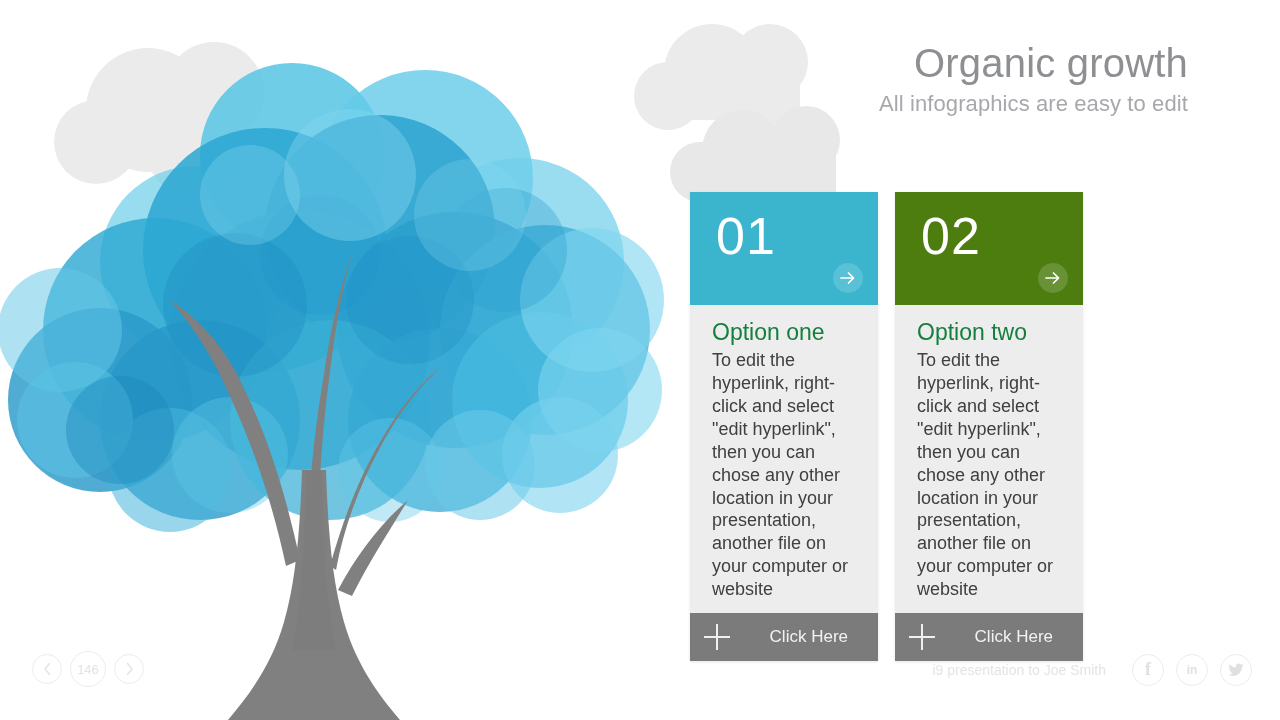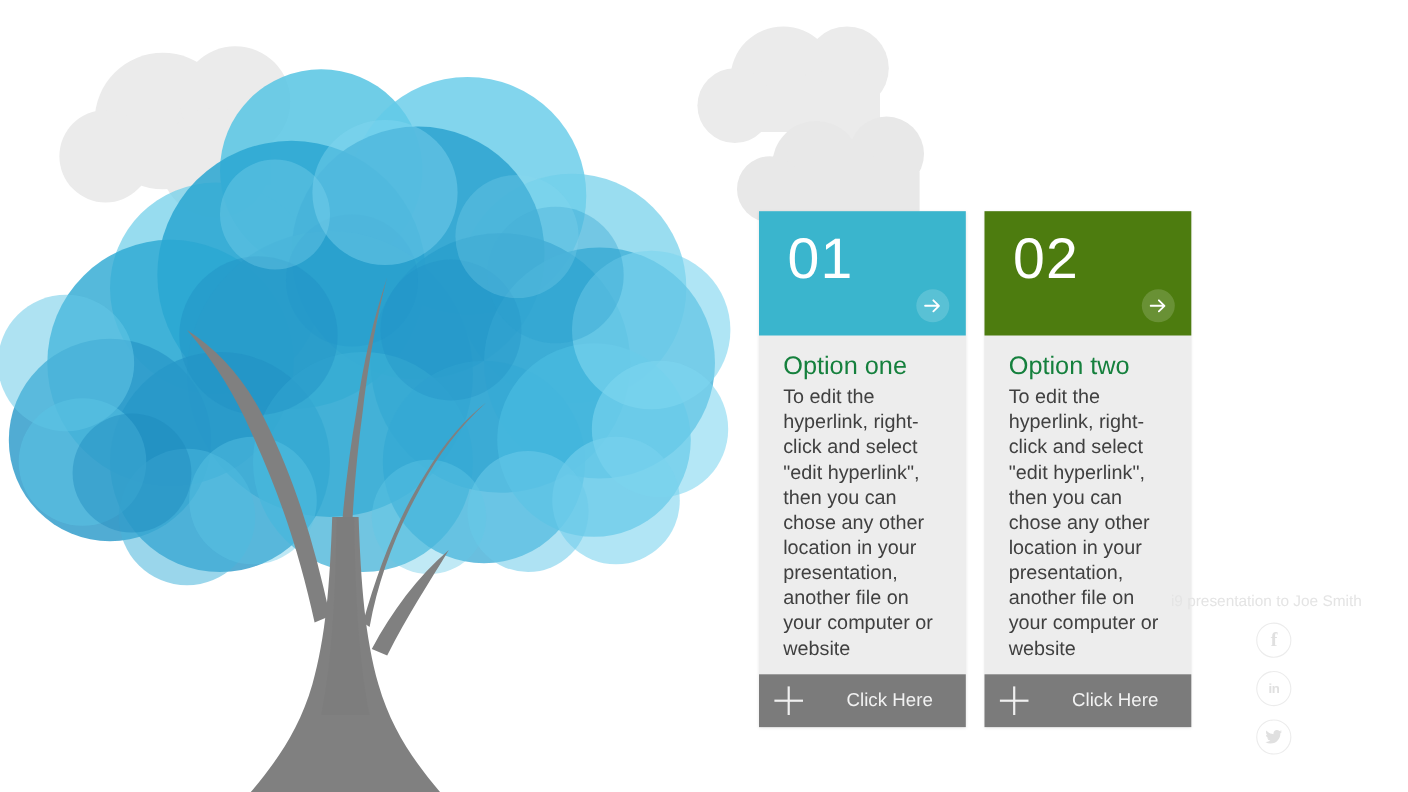--- a/index.html
+++ b/index.html
@@ -198,21 +198,20 @@
   .pager-btn svg { display: block; }
 
   
   .footer-right {
     position: absolute;
     right: 28px;
     bottom: 34px;
     display: flex;
     align-items: center;
     gap: 12px;
-    flex-direction: column;
   }
   .footer-note {
     font-size: 14px;
     font-weight: 300;
     color: #e4e4e4;
     margin-right: 14px;
     white-space: nowrap;
   }
   .social-btn {
     width: 32px;
@@ -326,20 +325,24 @@
       <path d="M302 470
                C 300 530 296 580 284 622
                C 272 664 250 694 228 720
                L 400 720
                C 378 694 356 664 344 622
                C 332 580 328 530 326 470 Z" fill="#808080"></path>
       <path d="M306 470 C 305 540 302 600 292 650 L 336 650 C 326 600 323 540 322 470 Z" fill="#7c7c7c" opacity="0.6"></path>
     </g>
   </svg>
 
+  <div class="header-block">
+    <h1 class="slide-title">Organic growth</h1>
+    <p class="slide-subtitle">All infographics are easy to edit</p>
+  </div>
 
   <div class="cards">
 
     <div class="card">
       <div class="card-header" style="background:#3ab5cd">
         <div class="card-number">01</div>
         <div class="arrow-circle">
           <svg width="16" height="14" viewBox="0 0 16 14" xmlns="http://www.w3.org/2000/svg">
             <path d="M1 7 H13 M8.5 2 L13.6 7 L8.5 12" fill="none" stroke="#ffffff" stroke-width="1.7" stroke-linecap="round" stroke-linejoin="round"></path>
           </svg>
@@ -368,20 +371,33 @@
         <div class="card-title">Option two</div>
         <p class="card-text">To edit the hyperlink, right-click and select "edit hyperlink", then you can chose any other location in your presentation, another file on your computer or website</p>
       </div>
       <div class="card-footer" style="background:#7b7b7b">
         <span class="plus-icon"></span>
         <span class="click-here">Click Here</span>
       </div>
     </div>
   </div>
 
+  <div class="pager">
+    <div class="pager-btn">
+      <svg width="9" height="14" viewBox="0 0 9 14" xmlns="http://www.w3.org/2000/svg">
+        <path d="M6.5 1.5 L2 7 L6.5 12.5" fill="none" stroke="#e4e4e4" stroke-width="1.5" stroke-linecap="round" stroke-linejoin="round"></path>
+      </svg>
+    </div>
+    <div class="pager-num">146</div>
+    <div class="pager-btn">
+      <svg width="9" height="14" viewBox="0 0 9 14" xmlns="http://www.w3.org/2000/svg">
+        <path d="M2.5 1.5 L7 7 L2.5 12.5" fill="none" stroke="#e4e4e4" stroke-width="1.5" stroke-linecap="round" stroke-linejoin="round"></path>
+      </svg>
+    </div>
+  </div>
 
   <div class="footer-right">
     <span class="footer-note">i9 presentation to Joe Smith</span>
 
     <div class="social-btn">
       <span class="fb-glyph">f</span>
     </div>
 
     <div class="social-btn">
       <span class="li-glyph">in</span>

